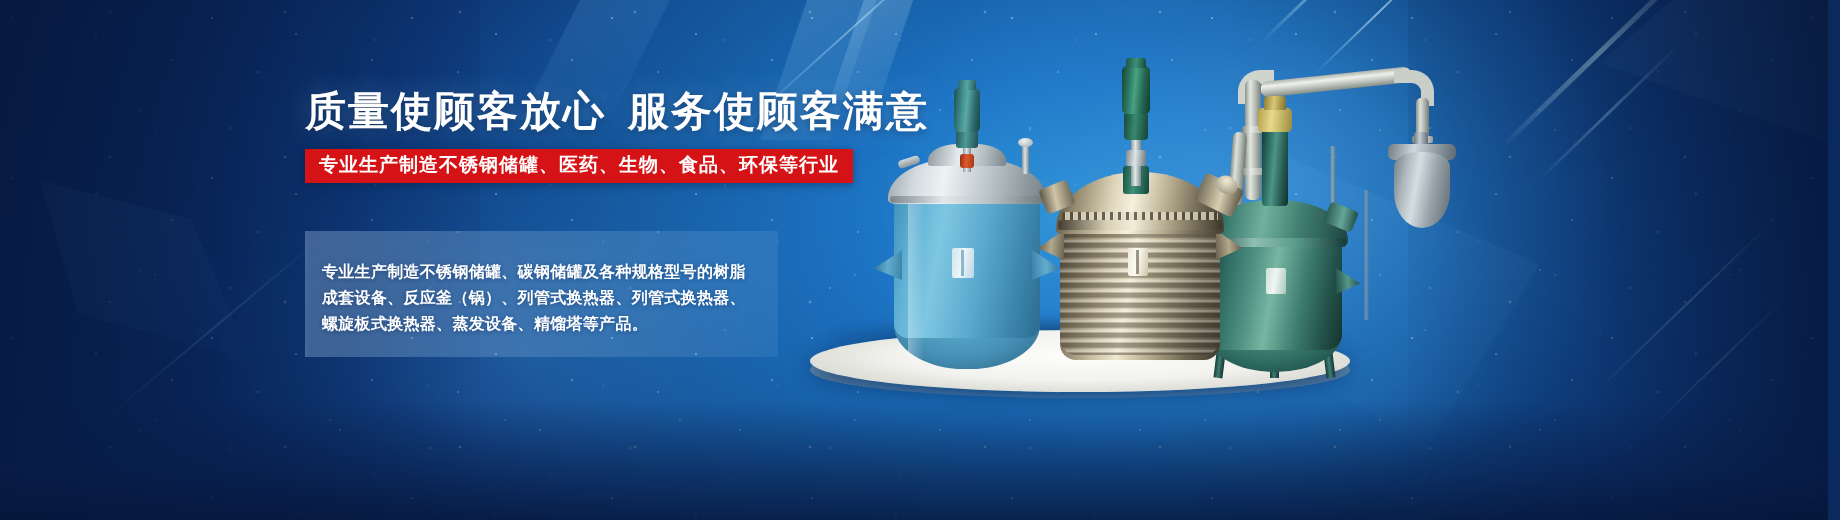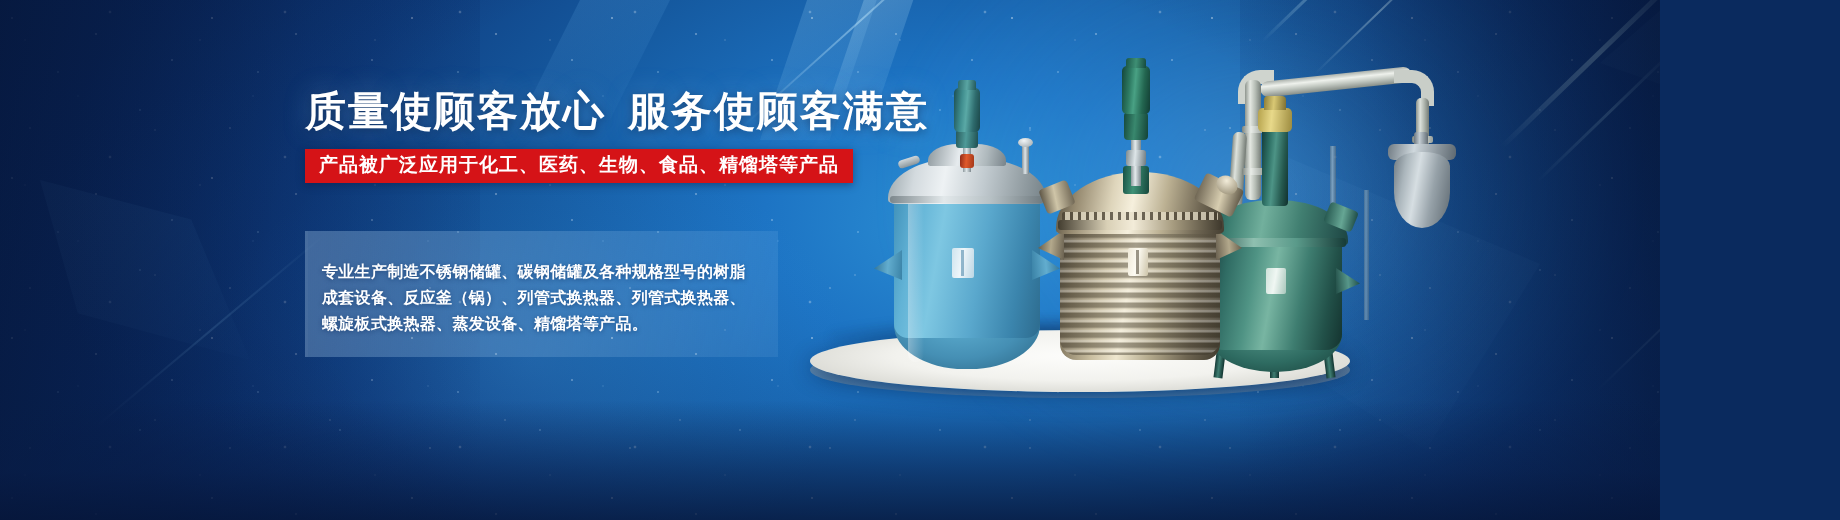--- a/index.html
+++ b/index.html
@@ -6,21 +6,21 @@
     margin: 0;
     padding: 0;
     background: #0a2a5e;
   }
   body {
     font-family: "Liberation Sans", sans-serif;
   }
 
   #banner {
     position: relative;
-    width: 1660px;
+    width: 1828px;
     height: 520px;
     overflow: hidden;
     background: #0d3f86;
   }
 
   
   .bg-base {
     position: absolute; inset: 0;
     background:
       radial-gradient(ellipse 900px 620px at 58% 42%, #2b8fd4 0%, #1d74c4 22%, #15599f 48%, #0f3f82 72%, #0a2a63 100%);
@@ -659,20 +659,20 @@
       <div class="v2-motor-cap"></div>
     </div>
 
   </div>
 
   <div class="text-block">
     <div class="headline">
       <span>质量使顾客放心</span><span class="gap"></span><span>服务使顾客满意</span>
     </div>
 
-    <div class="red-ribbon">产品被广泛应用于化工、医药、生物、食品、精馏塔等产品</div>
+    <div class="red-ribbon">专业生产制造不锈钢储罐、医药、生物、食品、环保等行业</div>
 
     <div class="desc-panel">
       <p class="desc-text">专业生产制造不锈钢储罐、碳钢储罐及各种规格型号的树脂成套设备、反应釜（锅）、列管式换热器、列管式换热器、螺旋板式换热器、蒸发设备、精馏塔等产品。</p>
     </div>
   </div>
 
 </div>
 
 </body></html>

